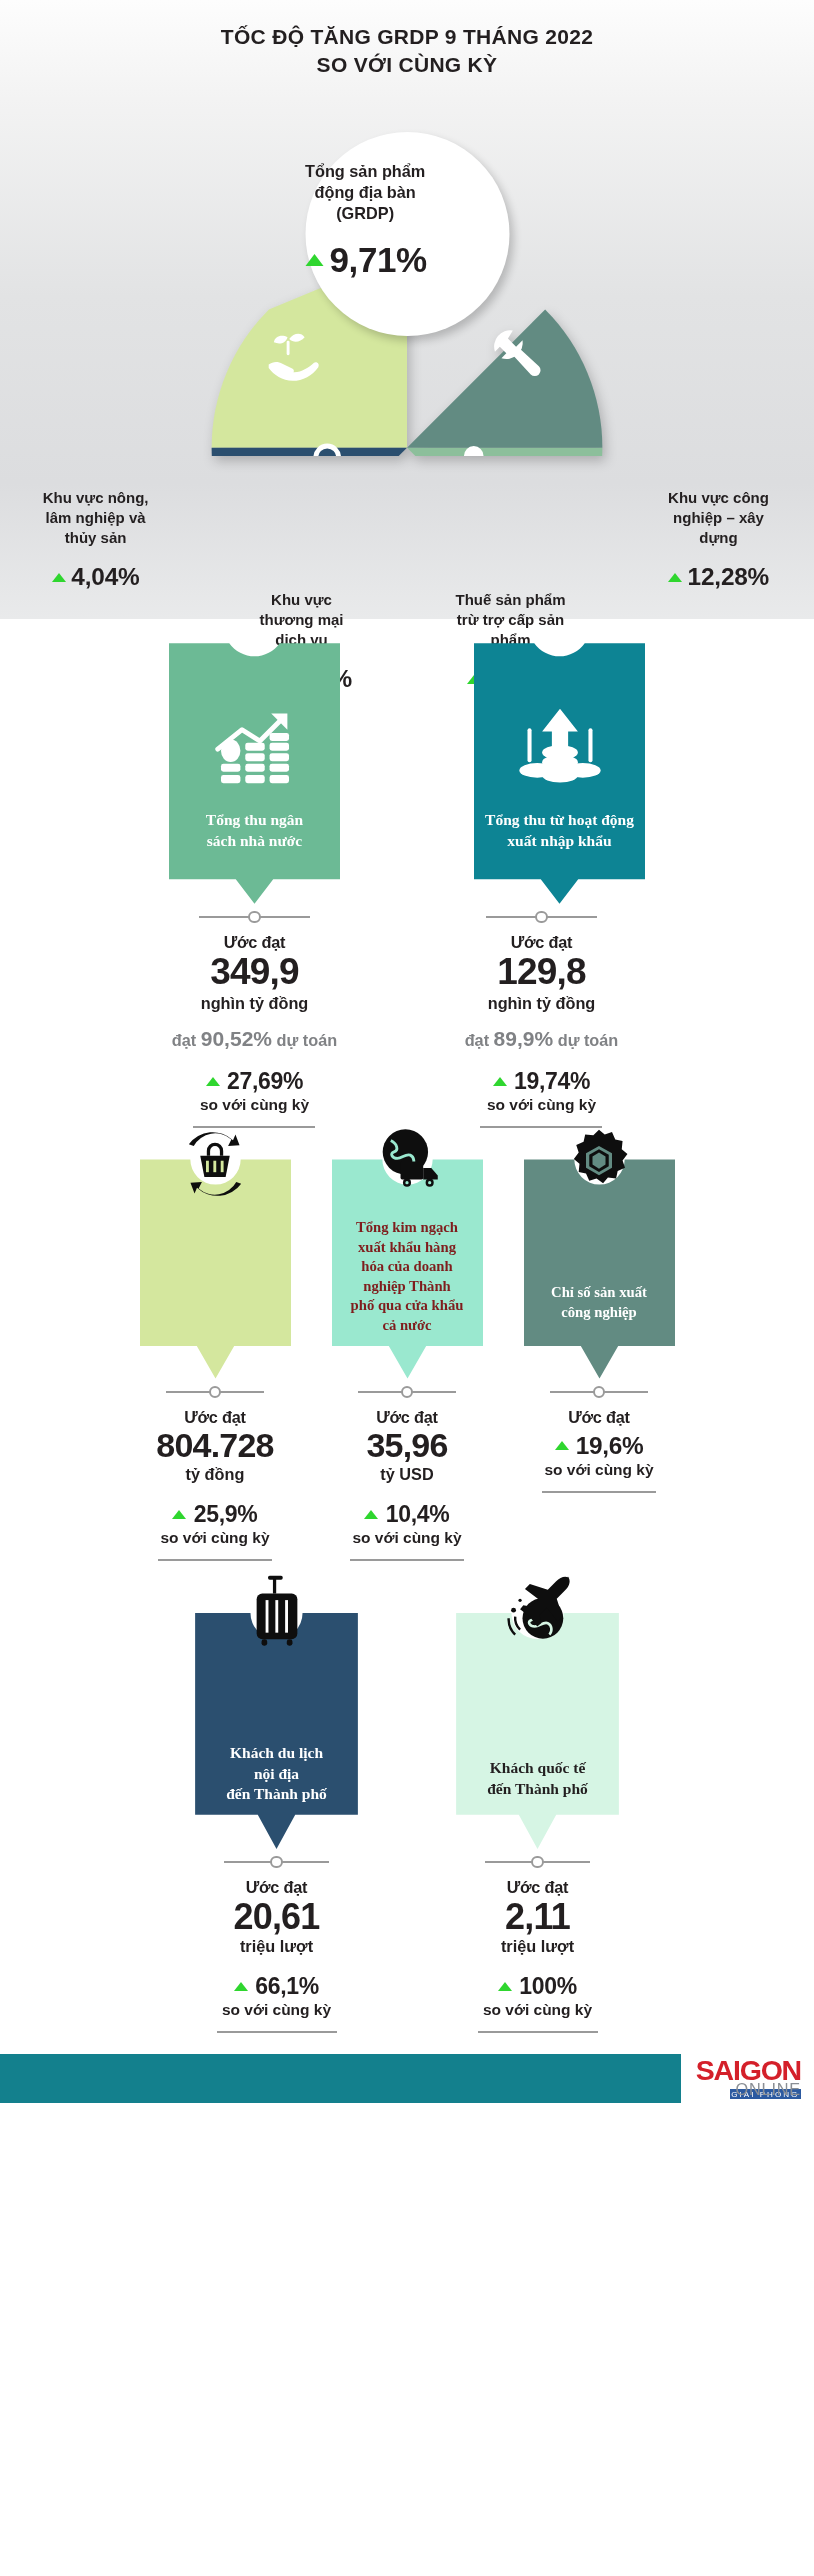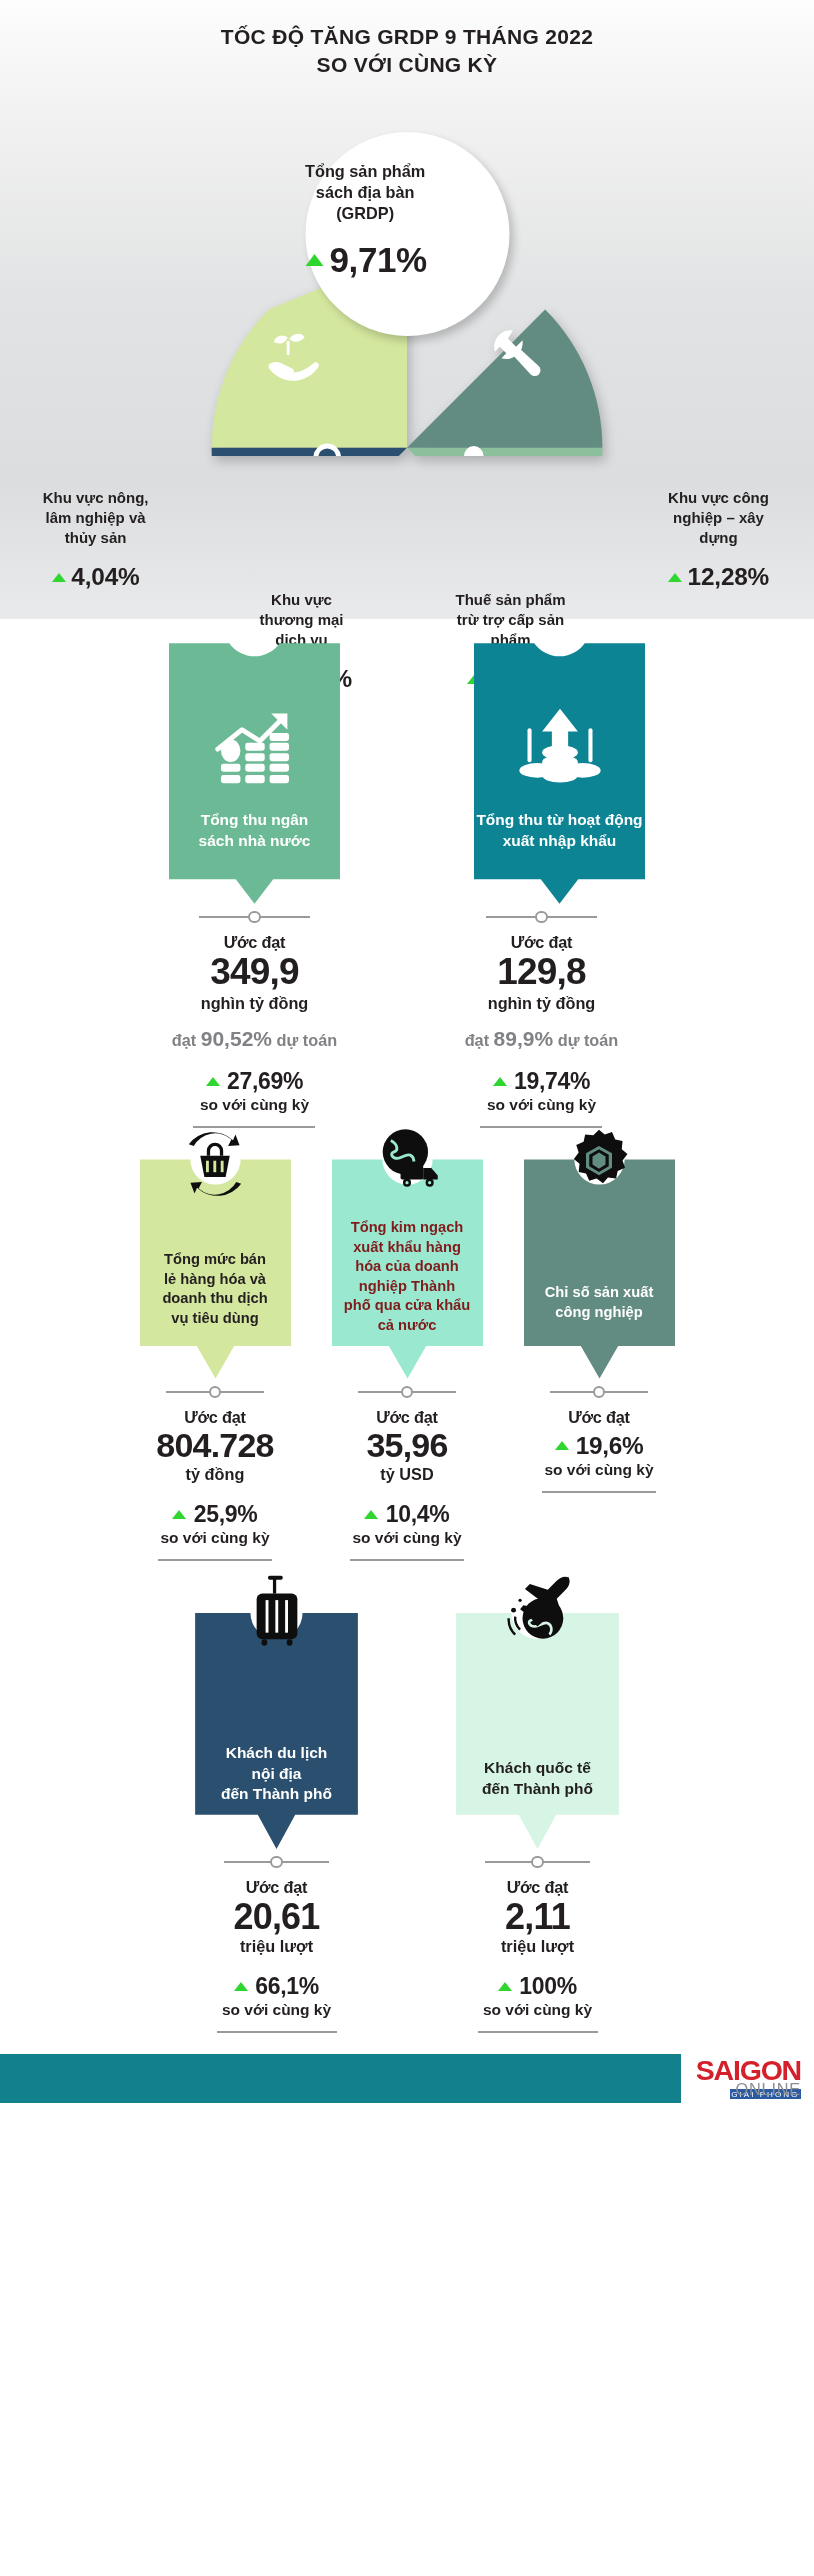--- a/index.html
+++ b/index.html
@@ -84,21 +84,21 @@
   .lbl-ind   { left: 631px; top: 488px; width: 175px; }
   .lbl-trade { left: 208px; top: 590px; width: 187px; }
   .lbl-tax   { left: 415px; top: 590px; width: 191px; }
 
   
   .section { position: relative; padding-bottom: 3.3px; }
 
   .cards-row { display: flex; justify-content: center; }
   .card-col { display: flex; flex-direction: column; align-items: center; }
 
-  .card-shape { position: relative; }
+  .card-shape { position: relative; font-family: Liberation Serif, serif; }
   .card-shape .icon-abs {
     position: absolute; left: 50%; transform: translateX(-50%);
     display:flex; align-items:center; justify-content:center;
     z-index: 4; pointer-events:none;
   }
   .card-text {
     position: absolute; left: 0; right: 0;
     text-align: center; font-weight: bold; z-index: 3;
     line-height: 1.33;
   }
@@ -181,21 +181,21 @@
           <g transform="translate(352,100) scale(1.0)">
             <path d="M28 6 a20 20 0 0 0 -22 26 l6 -6 8 8 -6 6 a20 20 0 0 0 26 -22 l-8 8 -10 -10z"></path>
             <path d="M26 34 l24 26 a7 7 0 0 0 10 -10 l-26 -24z"></path>
           </g>
         </g>
       </svg>
 
       <div class="center-circle">
         <div class="cc-label">
           <div>Tổng sản phẩm</div>
-          <div>sách địa bàn</div>
+          <div>động địa bàn</div>
           <div>(GRDP)</div>
         </div>
         <div class="cc-value">
           <span class="tri-up"></span>
           <span>9,71%</span>
         </div>
       </div>
     </div>
 
     <div class="seg-label lbl-agri">
@@ -352,26 +352,20 @@
             <svg width="72" height="72" viewBox="0 0 88 88" fill="#0e0e0e">
               <path d="M18 22 A30 30 0 0 1 64 14 l-4 8 14 -1 -5 -13 -3 7 A36 36 0 0 0 12 20z"></path>
               <path d="M70 66 A30 30 0 0 1 24 74 l4 -8 -14 1 5 13 3 -7 A36 36 0 0 0 76 68z"></path>
               <path d="M26 34 h36 l-5 26 h-26z"></path>
               <path d="M36 34 v-6 a8 8 0 0 1 16 0 v6" fill="none" stroke="#0e0e0e" stroke-width="4"></path>
               <rect x="33" y="40" width="3.5" height="14" fill="#d4e79e"></rect>
               <rect x="42" y="40" width="3.5" height="14" fill="#d4e79e"></rect>
               <rect x="51" y="40" width="3.5" height="14" fill="#d4e79e"></rect>
             </svg>
           </div>
-          <div class="card-text" style="top:91px;font-size:14.7px;color:#231f20;">
-            <div>Tổng mức bán</div>
-            <div>lẻ hàng hóa và</div>
-            <div>doanh thu dịch</div>
-            <div>vụ tiêu dùng</div>
-          </div>
         </div>
         <div class="divider-row">
           <div class="divider-line" style="width:44px;"></div>
           <div class="divider-knob"></div>
           <div class="divider-line" style="width:44px;"></div>
         </div>
         <div class="stat-block">
           <div class="stat-uoc">Ước đạt</div>
           <div class="stat-big" style="font-size:34px;">804.728</div>
           <div class="stat-unit">tỷ đồng</div>

